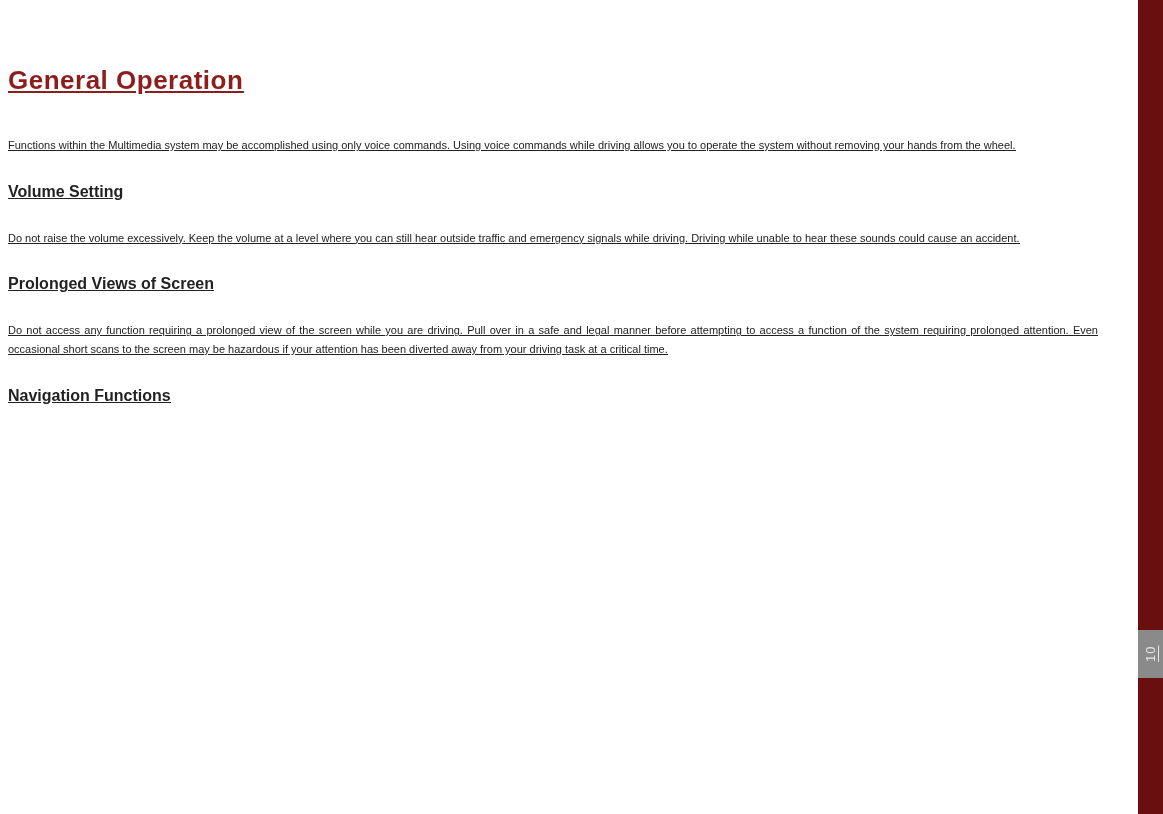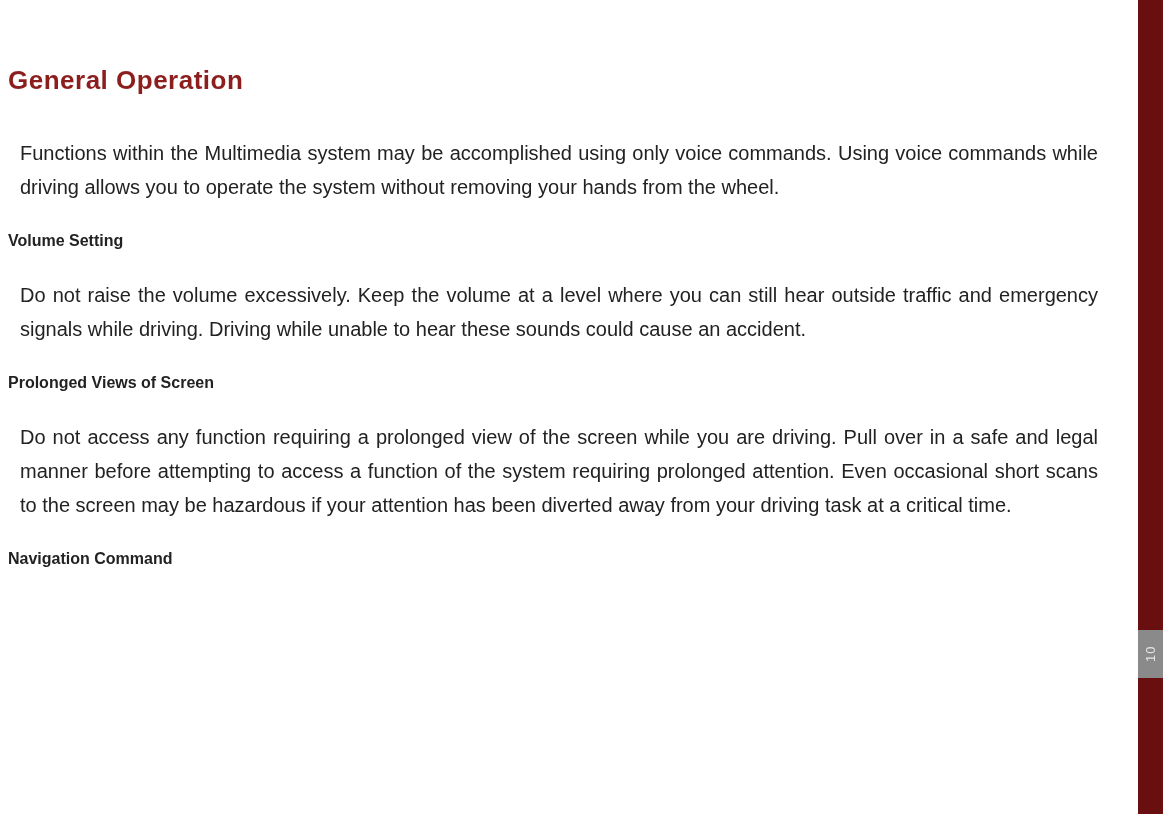--- a/index.html
+++ b/index.html
@@ -1,18 +1,19 @@
 <!DOCTYPE html>
 <html><head>
   <meta charset="utf-8">
   <style>
     * {
       margin: 0;
       padding: 0;
       box-sizing: border-box;
+      text-decoration: underline;
     }
     body {
       font-family: Arial, Helvetica, sans-serif;
       width: 1163px;
       height: 814px;
       background: #ffffff;
       position: relative;
       overflow: hidden;
     }
     .content {
@@ -27,26 +28,25 @@
       letter-spacing: 0.5px;
       margin-bottom: 40px;
     }
     .section-heading {
       font-size: 16px;
       font-weight: bold;
       color: #222;
       margin-bottom: 28px;
     }
     .body-text {
-      font-size: 20px;
+      font-size: 11px;
       color: #222;
       line-height: 1.7;
       text-align: justify;
       margin-bottom: 28px;
-      margin-left: 12px;
     }
     .sidebar {
       position: absolute;
       right: 0;
       top: 0;
       width: 25px;
       height: 814px;
       background: #6a0f0f;
     }
     .sidebar-tab {
@@ -80,18 +80,18 @@
     <h2 class="section-heading">Volume Setting</h2>
     <p class="body-text">Do not raise the volume excessively. Keep the volume at a level where you can still hear outside traffic and emergency signals while driving. Driving while unable to hear these sounds could cause an accident.</p>
   </div>
 
   <div>
     <h2 class="section-heading">Prolonged Views of Screen</h2>
     <p class="body-text">Do not access any function requiring a prolonged view of the screen while you are driving. Pull over in a safe and legal manner before attempting to access a function of the system requiring prolonged attention. Even occasional short scans to the screen may be hazardous if your attention has been diverted away from your driving task at a critical time.</p>
   </div>
 
   <div>
-    <h2 class="section-heading">Navigation Command</h2>
+    <h2 class="section-heading">Navigation Functions</h2>
   </div>
 </div>
 
 <div class="sidebar"></div>
 <div class="sidebar-tab">10</div>
 
 </body></html>

